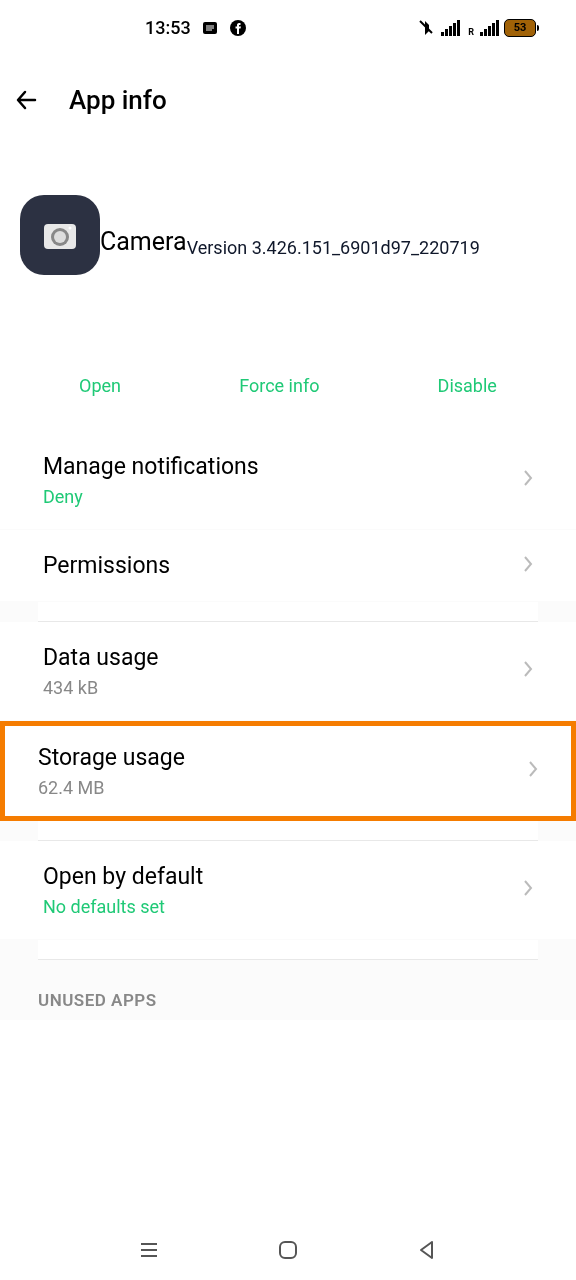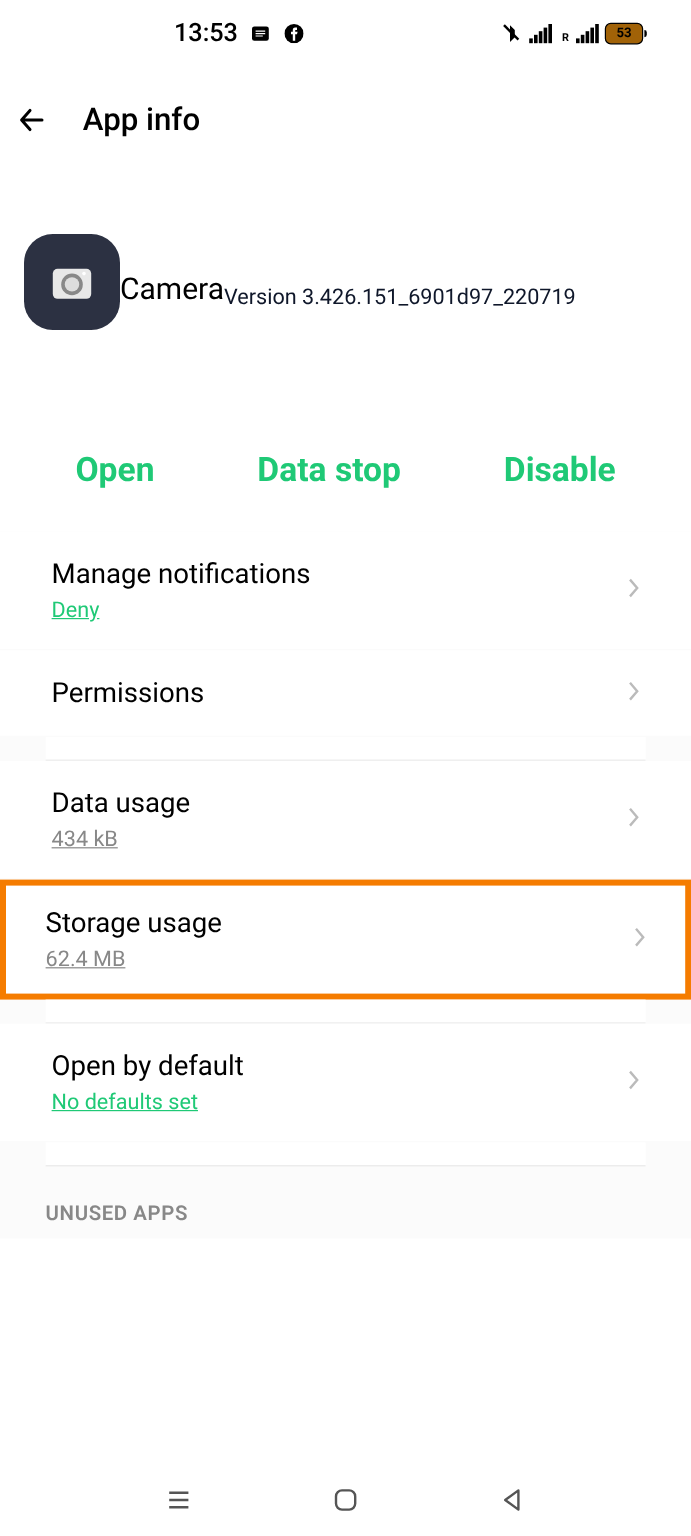--- a/index.html
+++ b/index.html
@@ -21,21 +21,21 @@
       align-items: center;
       padding: 10px 40px 10px 145px;
       height: 55px;
     }
     .status-left {
       display: flex;
       align-items: center;
       gap: 10px;
     }
     .status-time {
-      font-size: 21px;
+      font-size: 18px;
       font-weight: 500;
       color: #000;
     }
     .status-icon {
       width: 18px;
       height: 18px;
       display: flex;
       align-items: center;
       justify-content: center;
     }
@@ -126,23 +126,23 @@
     .app-version {
       font-size: 18px;
       color: #0f172a;
     }
     .action-buttons {
       display: flex;
       justify-content: space-around;
       padding: 35px 20px 35px;
     }
     .action-btn {
-      font-size: 28px;
+      font-size: 18px;
       color: #1fc976;
-      font-weight: 700;
+      font-weight: 400;
       cursor: pointer;
     }
     .list-section {
       background: #fbfbfb;
     }
     .list-item {
       padding: 22px 43px;
       display: flex;
       justify-content: space-between;
       align-items: center;
@@ -154,21 +154,20 @@
     }
     .list-item-title {
       font-size: 23px;
       color: #000;
       font-weight: 400;
     }
     .list-item-subtitle {
       font-size: 18px;
       color: #888;
       margin-top: 6px;
-      text-decoration: underline;
     }
     .list-item-subtitle.green {
       color: #1fc976;
     }
     .chevron {
       color: #bbb;
       font-size: 20px;
     }
     .section-gap {
       height: 20px;
@@ -279,21 +278,21 @@
       <circle cx="22" cy="24" r="6" fill="#ddd"></circle>
       <circle cx="32" cy="15" r="1.5" fill="#fff"></circle>
     </svg>
   </div>
   <div class="app-name">Camera</div>
   <div class="app-version">Version 3.426.151_6901d97_220719</div>
 </div>
 
 <div class="action-buttons">
   <div class="action-btn">Open</div>
-  <div class="action-btn">Data stop</div>
+  <div class="action-btn">Force info</div>
   <div class="action-btn">Disable</div>
 </div>
 
 <div class="list-section">
 
   <div class="list-item">
     <div class="list-item-content">
       <div class="list-item-title">Manage notifications</div>
       <div class="list-item-subtitle green">Deny</div>
     </div>

